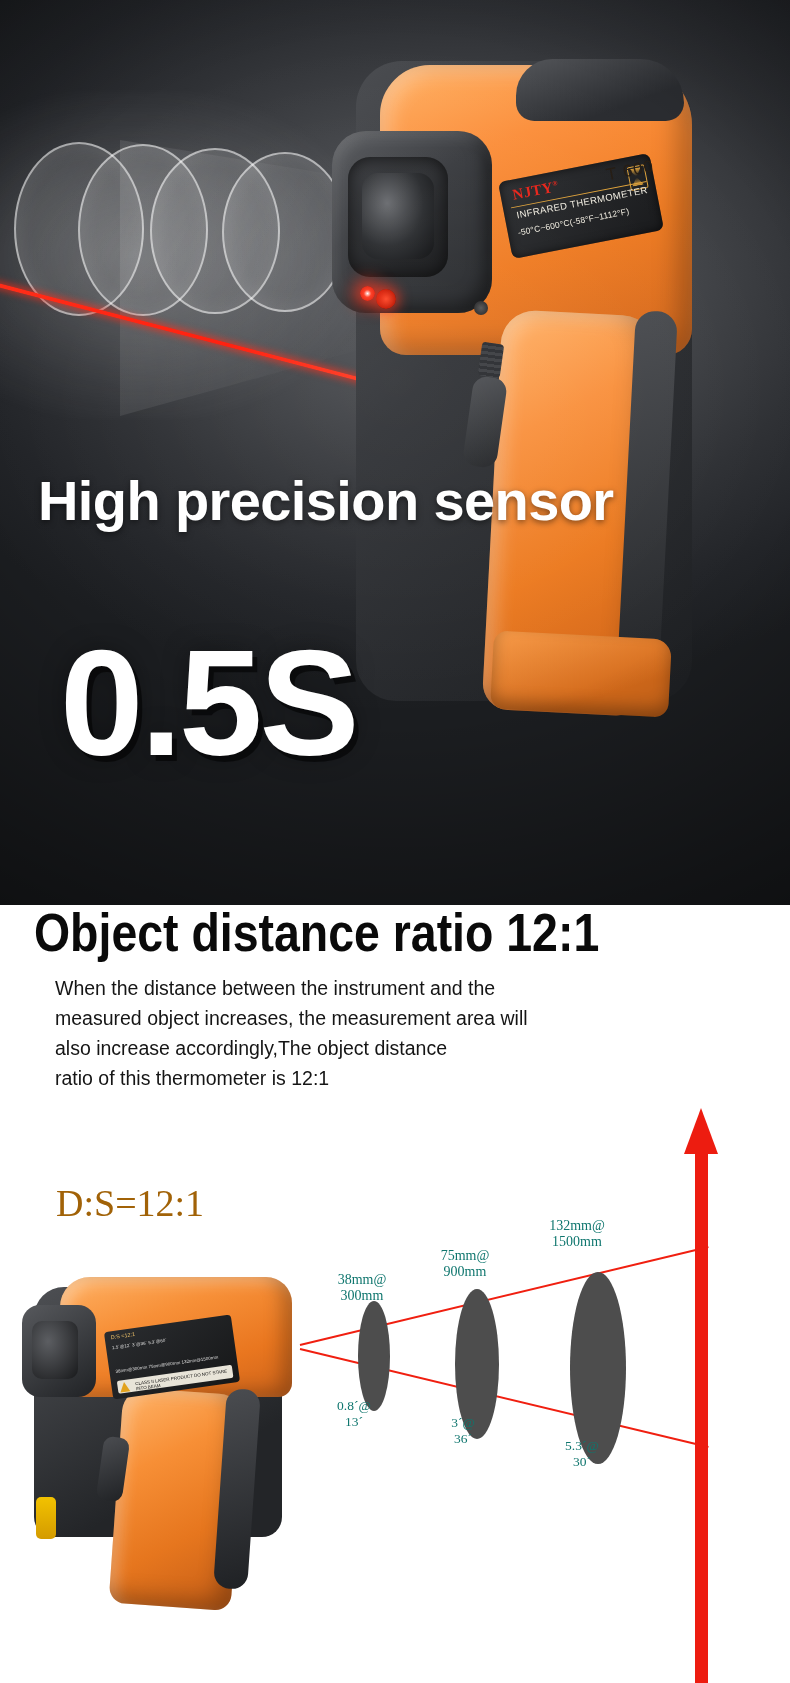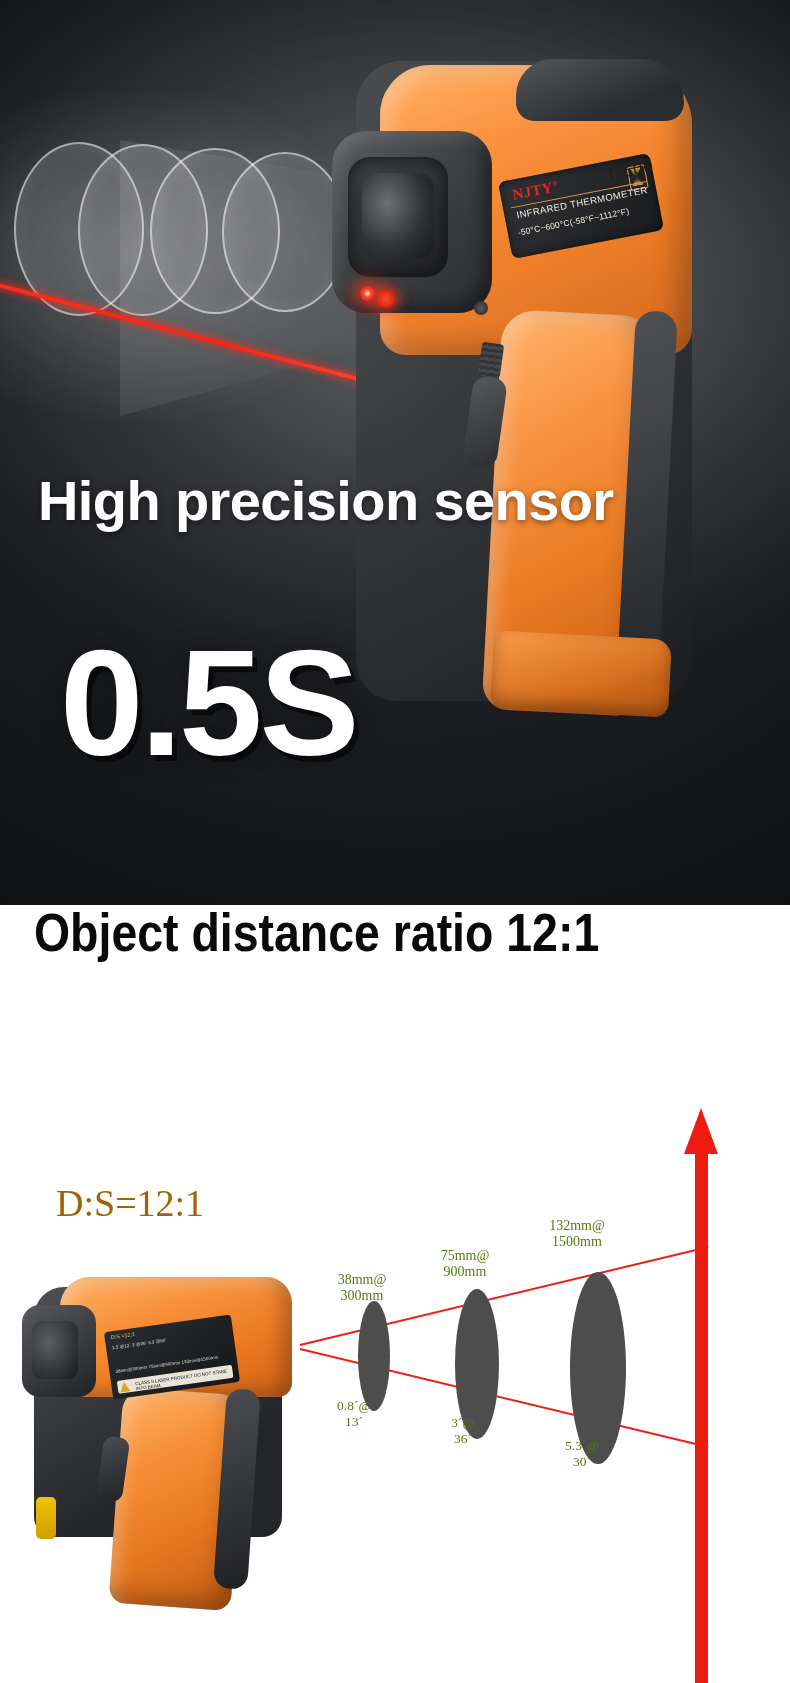--- a/index.html
+++ b/index.html
@@ -150,21 +150,21 @@
   .spot{position:absolute;border-radius:50%;background:#4d4d4d;}
   .s1{left:358px;top:1301px;width:32px;height:110px;}
   .s2{left:455px;top:1289px;width:44px;height:150px;}
   .s3{left:570px;top:1272px;width:56px;height:192px;}
 
   .arrow{position:absolute;left:684px;top:1108px;width:34px;height:575px;}
   .arrow-shaft{position:absolute;left:11px;top:42px;width:13px;height:533px;background:#ed1c10;}
   .arrow-head{position:absolute;left:0;top:0;width:0;height:0;
     border-left:17px solid transparent;border-right:17px solid transparent;border-bottom:46px solid #ed1c10;}
 
-  .ann{position:absolute;font-size:13.5px;color:#4d7c0f;line-height:16px;text-align:center;
+  .ann{position:absolute;font-size:13.5px;color:#0f766e;line-height:16px;text-align:center;
     font-family:"Liberation Serif",serif;}
   .ann.mm{font-size:14px;}
   .ann.ft{font-size:13.5px;}
 </style>
 </head>
 <body>
 
 <div class="page">
 
   <div class="hero">
@@ -214,20 +214,26 @@
     </div>
 
     <div class="hero-vig"></div>
 
     <div class="h-line1">High precision sensor</div>
     <div class="bignum">0.5S</div>
   </div>
 
   <div class="lower">
     <div class="title2">Object distance ratio 12:1</div>
+    <div class="para">
+      <div>When the distance between the instrument and the</div>
+      <div>measured object increases, the measurement area will</div>
+      <div>also increase accordingly,The object distance</div>
+      <div> ratio of this thermometer is 12:1</div>
+    </div>
     <div class="ds-label">D:S=12:1</div>
 
     <div class="gun2">
       <div class="g2-dark"></div>
       <div class="g2-body"></div>
       <div class="g2-grip"></div>
       <div class="g2-gripdark"></div>
       <div class="g2-nose">
         <div class="g2-lens"></div>
       </div>

